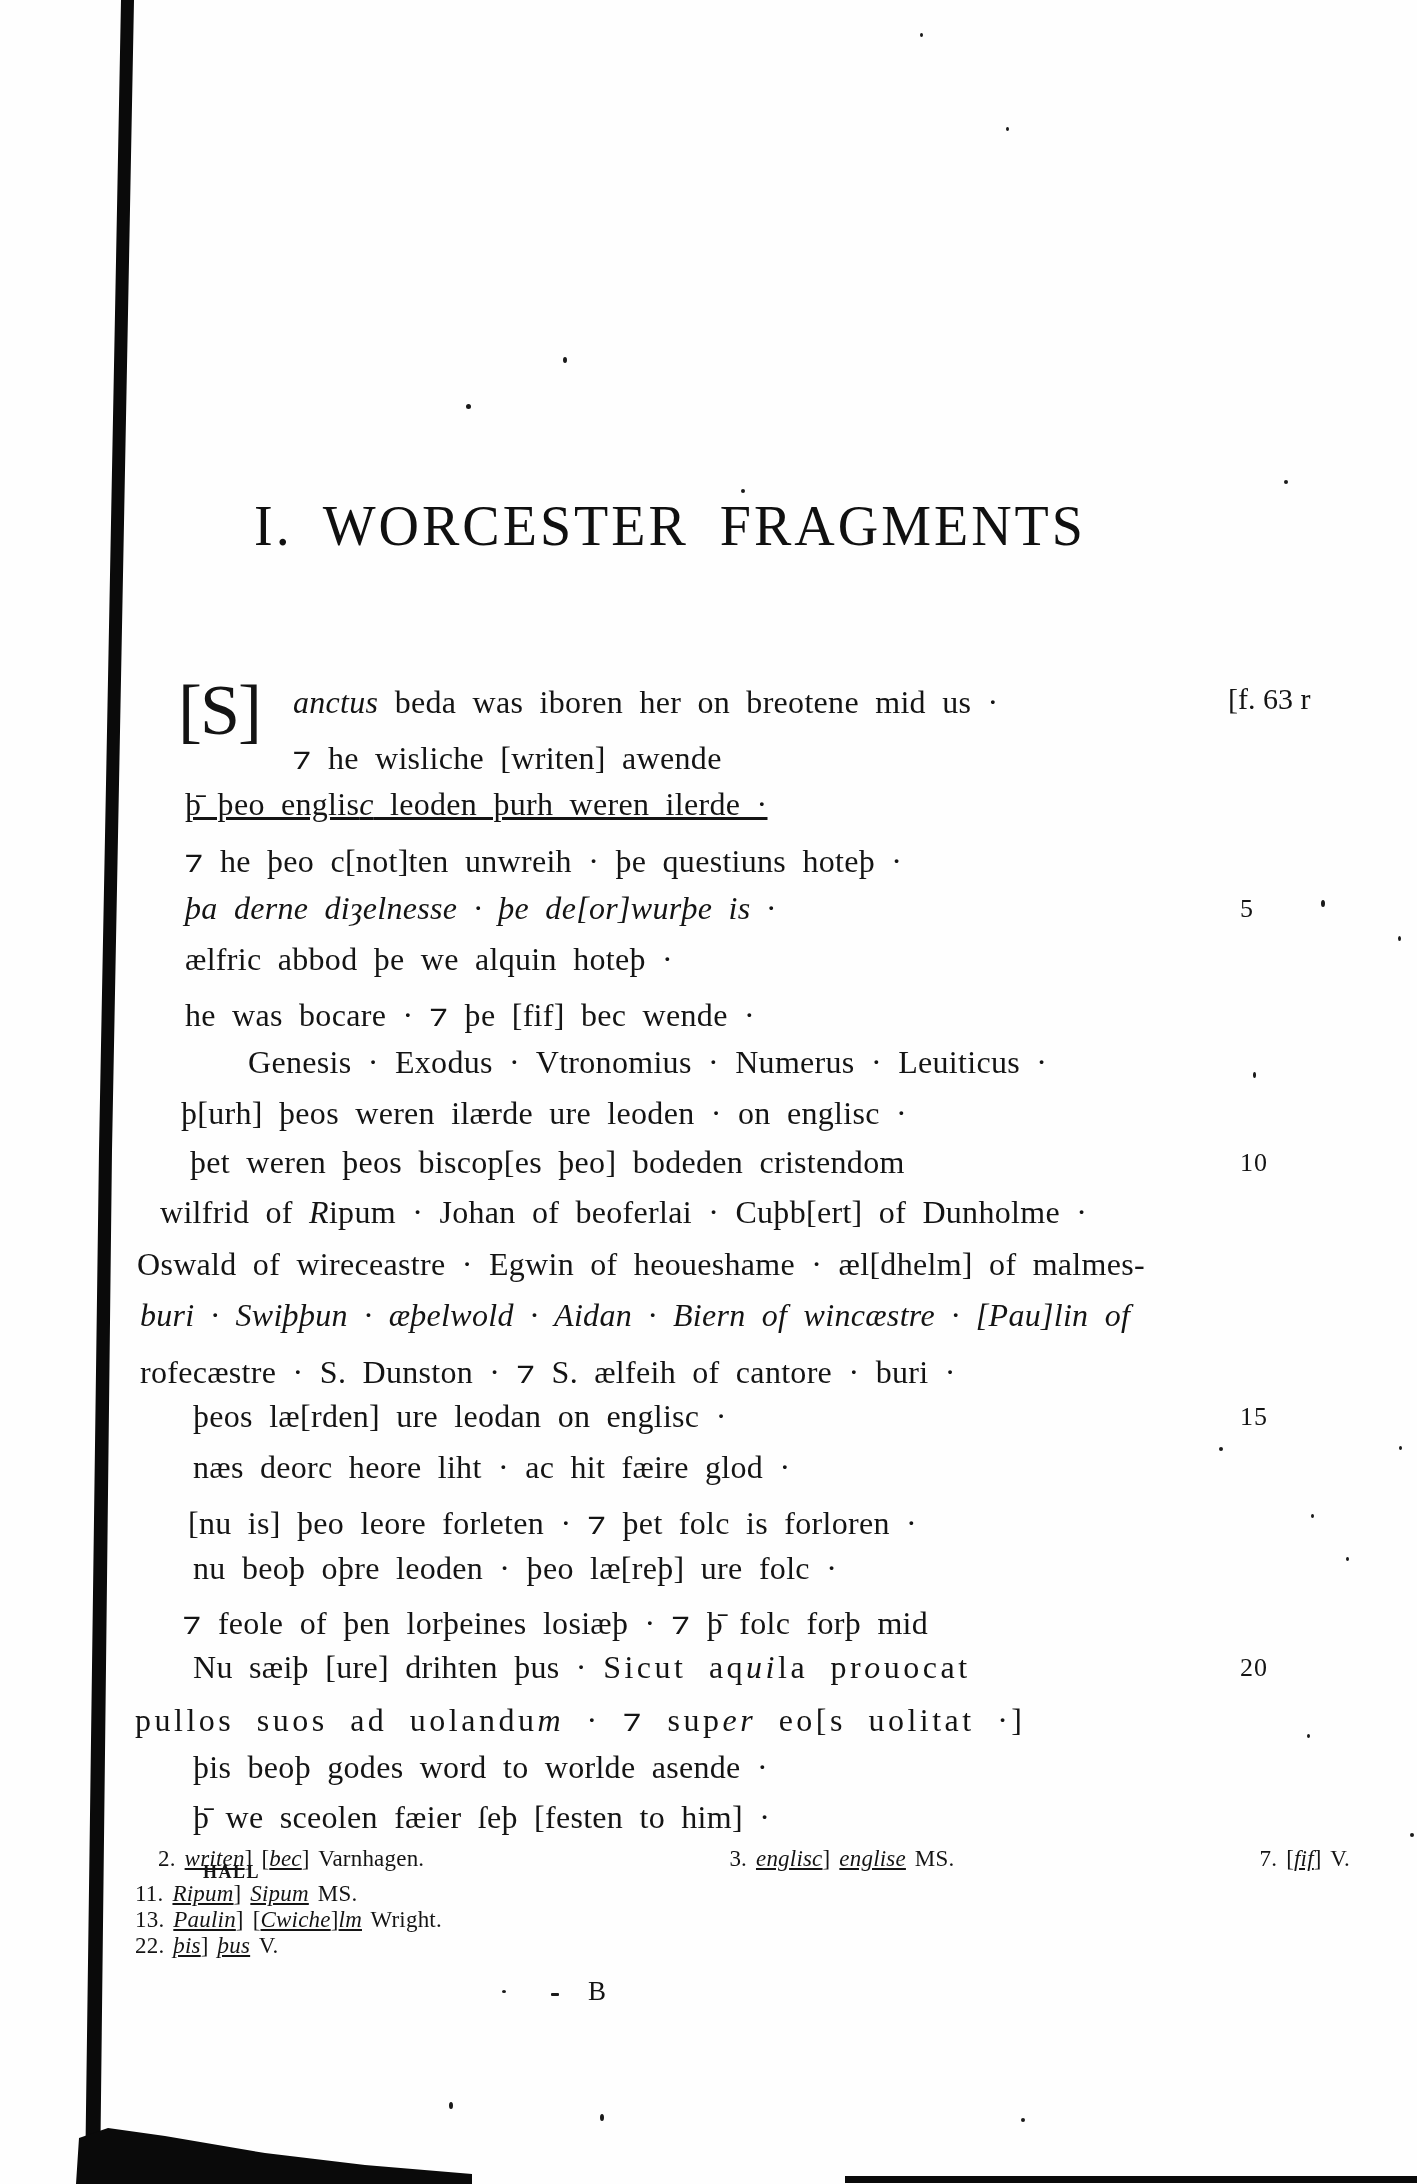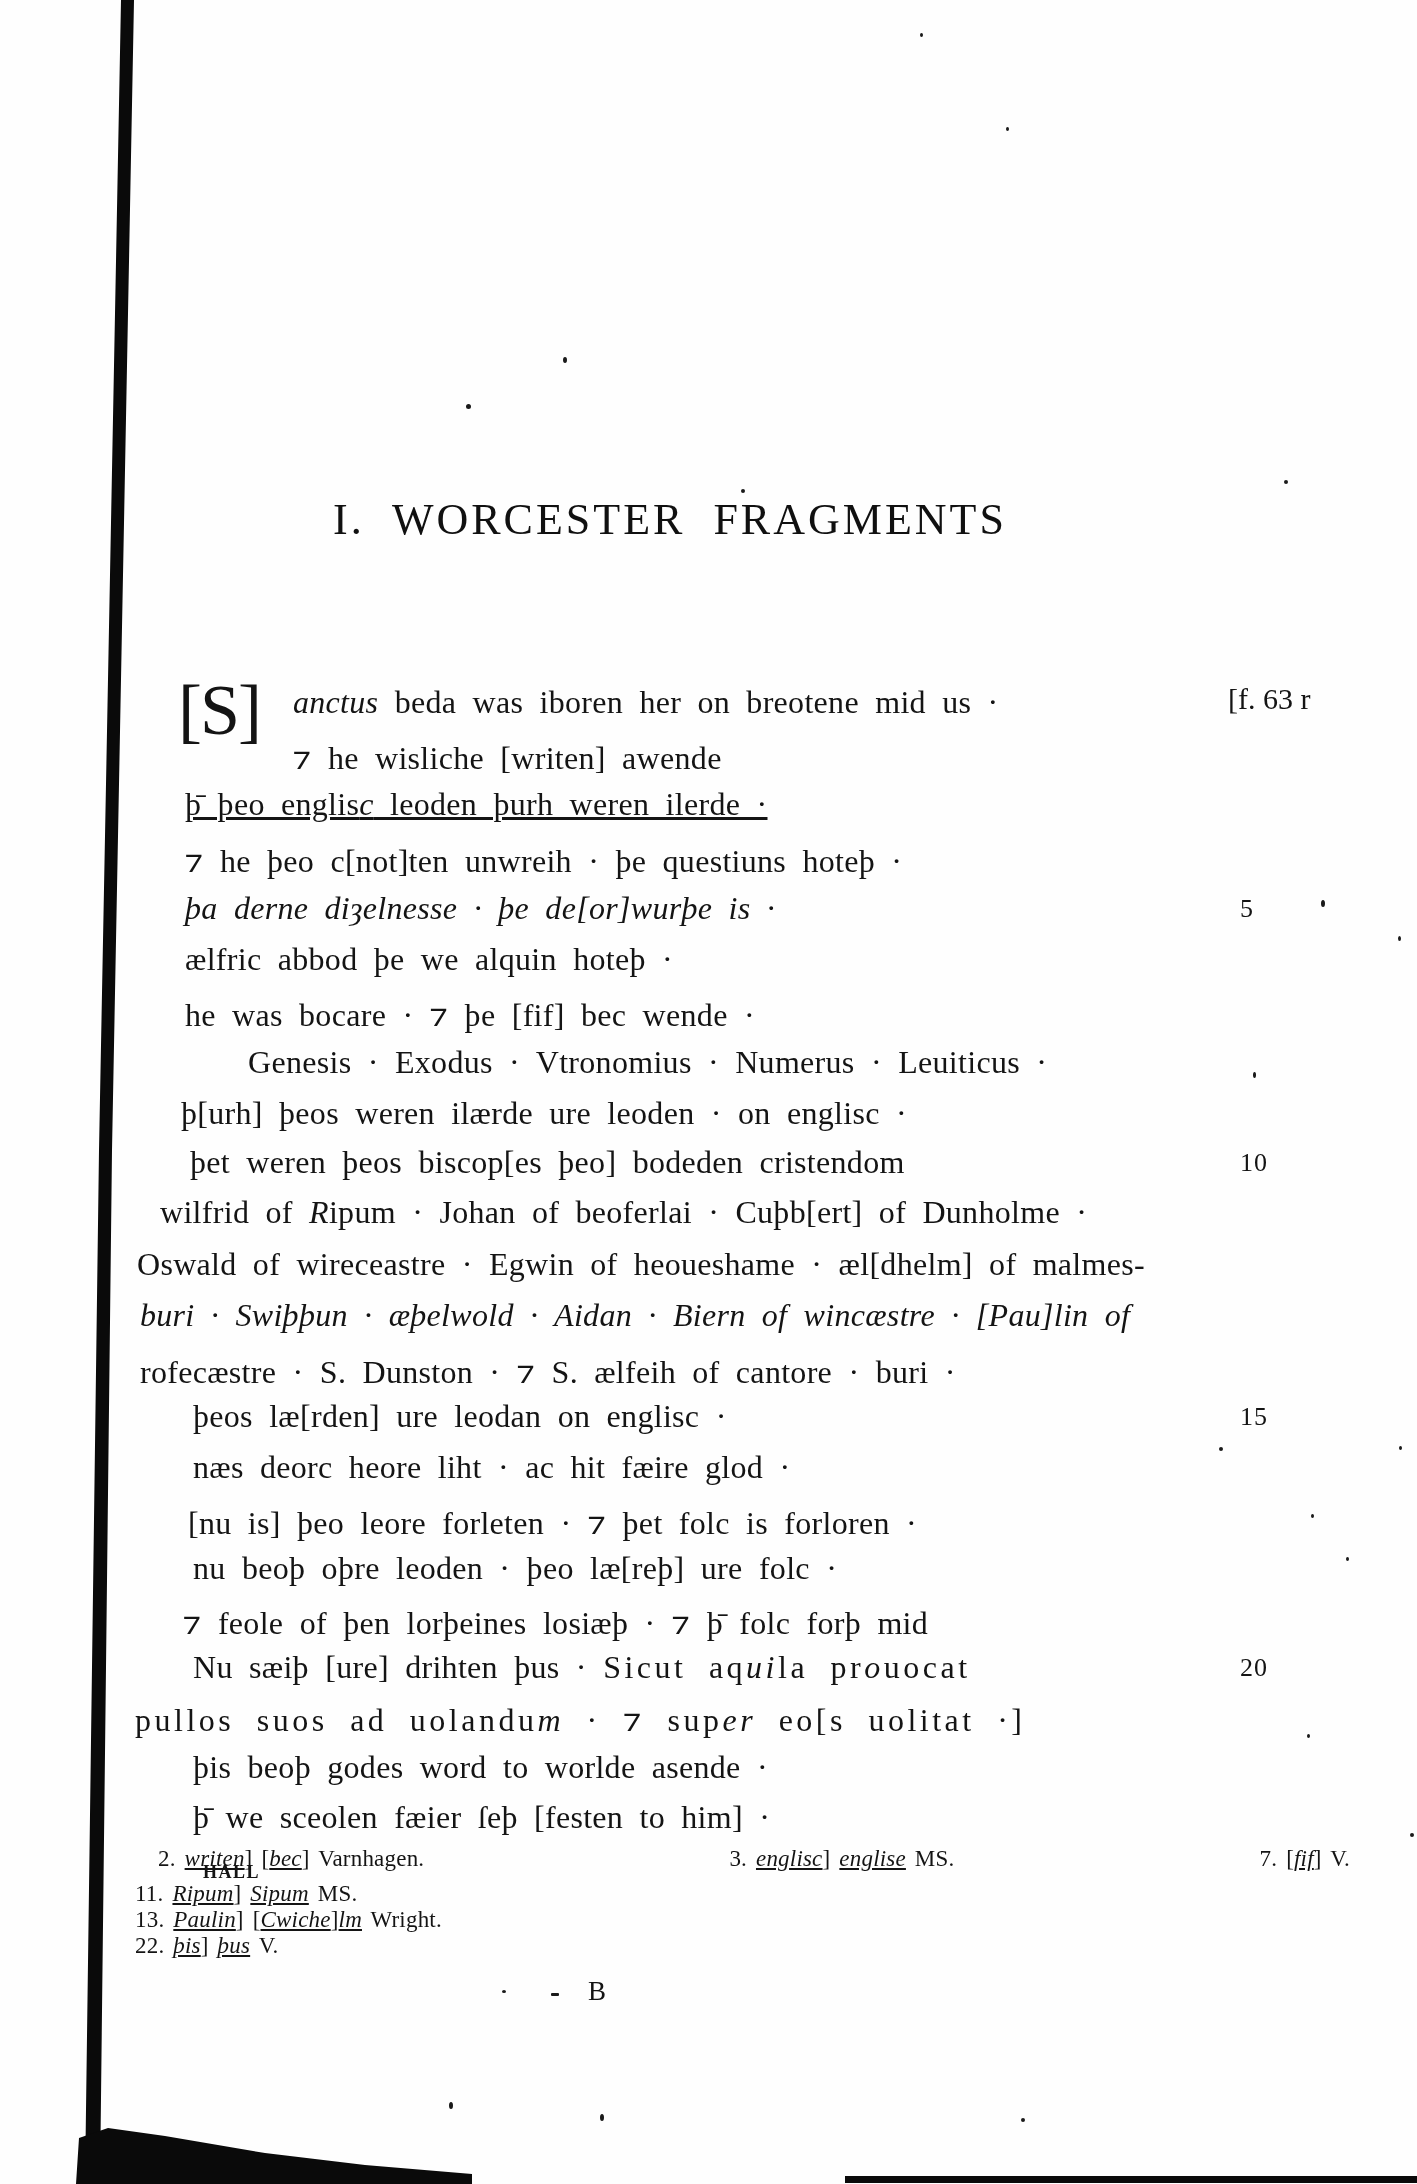--- a/index.html
+++ b/index.html
@@ -13,21 +13,21 @@
     height:2184px;
     background:#fefefe;
     color:#141414;
     overflow:hidden;
     margin:0 auto;
   }
   #artifacts{position:absolute;left:0;top:0;width:1417px;height:2184px;pointer-events:none;}
   .page-title{
     position:absolute;left:140px;top:494px;width:1060px;
     text-align:center;
-    font-size:44px;letter-spacing:3px;word-spacing:14px;
+    font-size:56px;letter-spacing:3px;word-spacing:14px;
     color:#101010;
   }
   .section-heading{
     position:absolute;left:160px;top:606px;width:1160px;
     text-align:center;
     font-variant:small-caps;
     font-size:29px;letter-spacing:2px;word-spacing:7px;
   }
   .dropcap{
     position:absolute;left:178px;top:674px;

